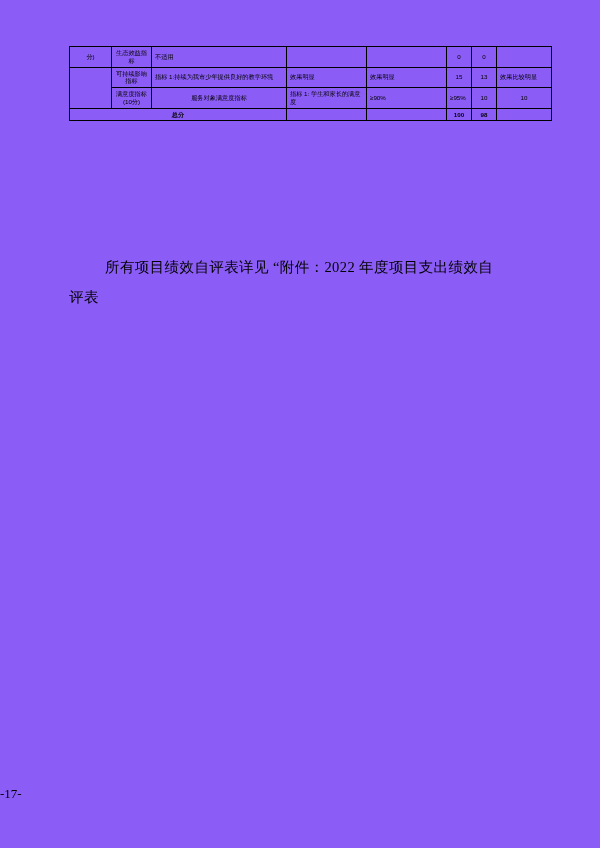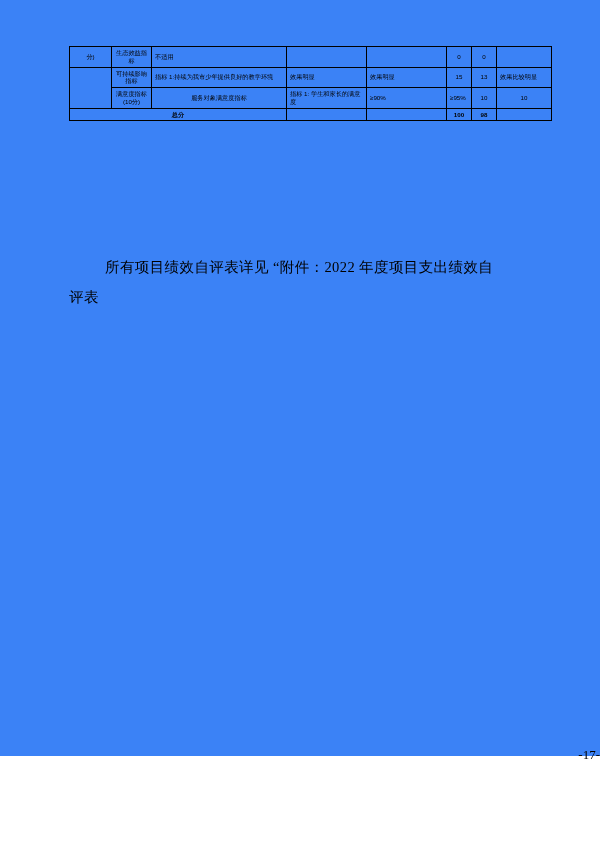--- a/index.html
+++ b/index.html
@@ -12,22 +12,22 @@
     height: 848px;
     position: relative;
     font-family: "Liberation Serif", serif;
     color: #000000;
     overflow: hidden;
   }
   .page {
     position: absolute;
     left: 0; top: 0;
     width: 600px;
-    height: 756px;
-    background: #3b82f6;
+    height: 848px;
+    background: #8b5cf6;
   }
   .table-wrap {
     position: absolute;
     left: 69px;
     top: 46px;
     width: 462px;
   }
   table.perf {
     border-collapse: collapse;
     width: 462px;
@@ -82,23 +82,23 @@
     font-family: "Liberation Serif", serif;
     letter-spacing: 0.4px;
   }
   .para .indent {
     display: inline-block;
     width: 36px;
   }
   .pagenum {
     position: absolute;
     left: 0;
-    top: 747px;
+    top: 786px;
     width: 600px;
-    text-align: right;
+    text-align: left;
     font-size: 13px;
     font-family: "Liberation Serif", serif;
   }
 </style>
 </head>
 <body>
 
 <div class="page">
 
   <div class="table-wrap">

